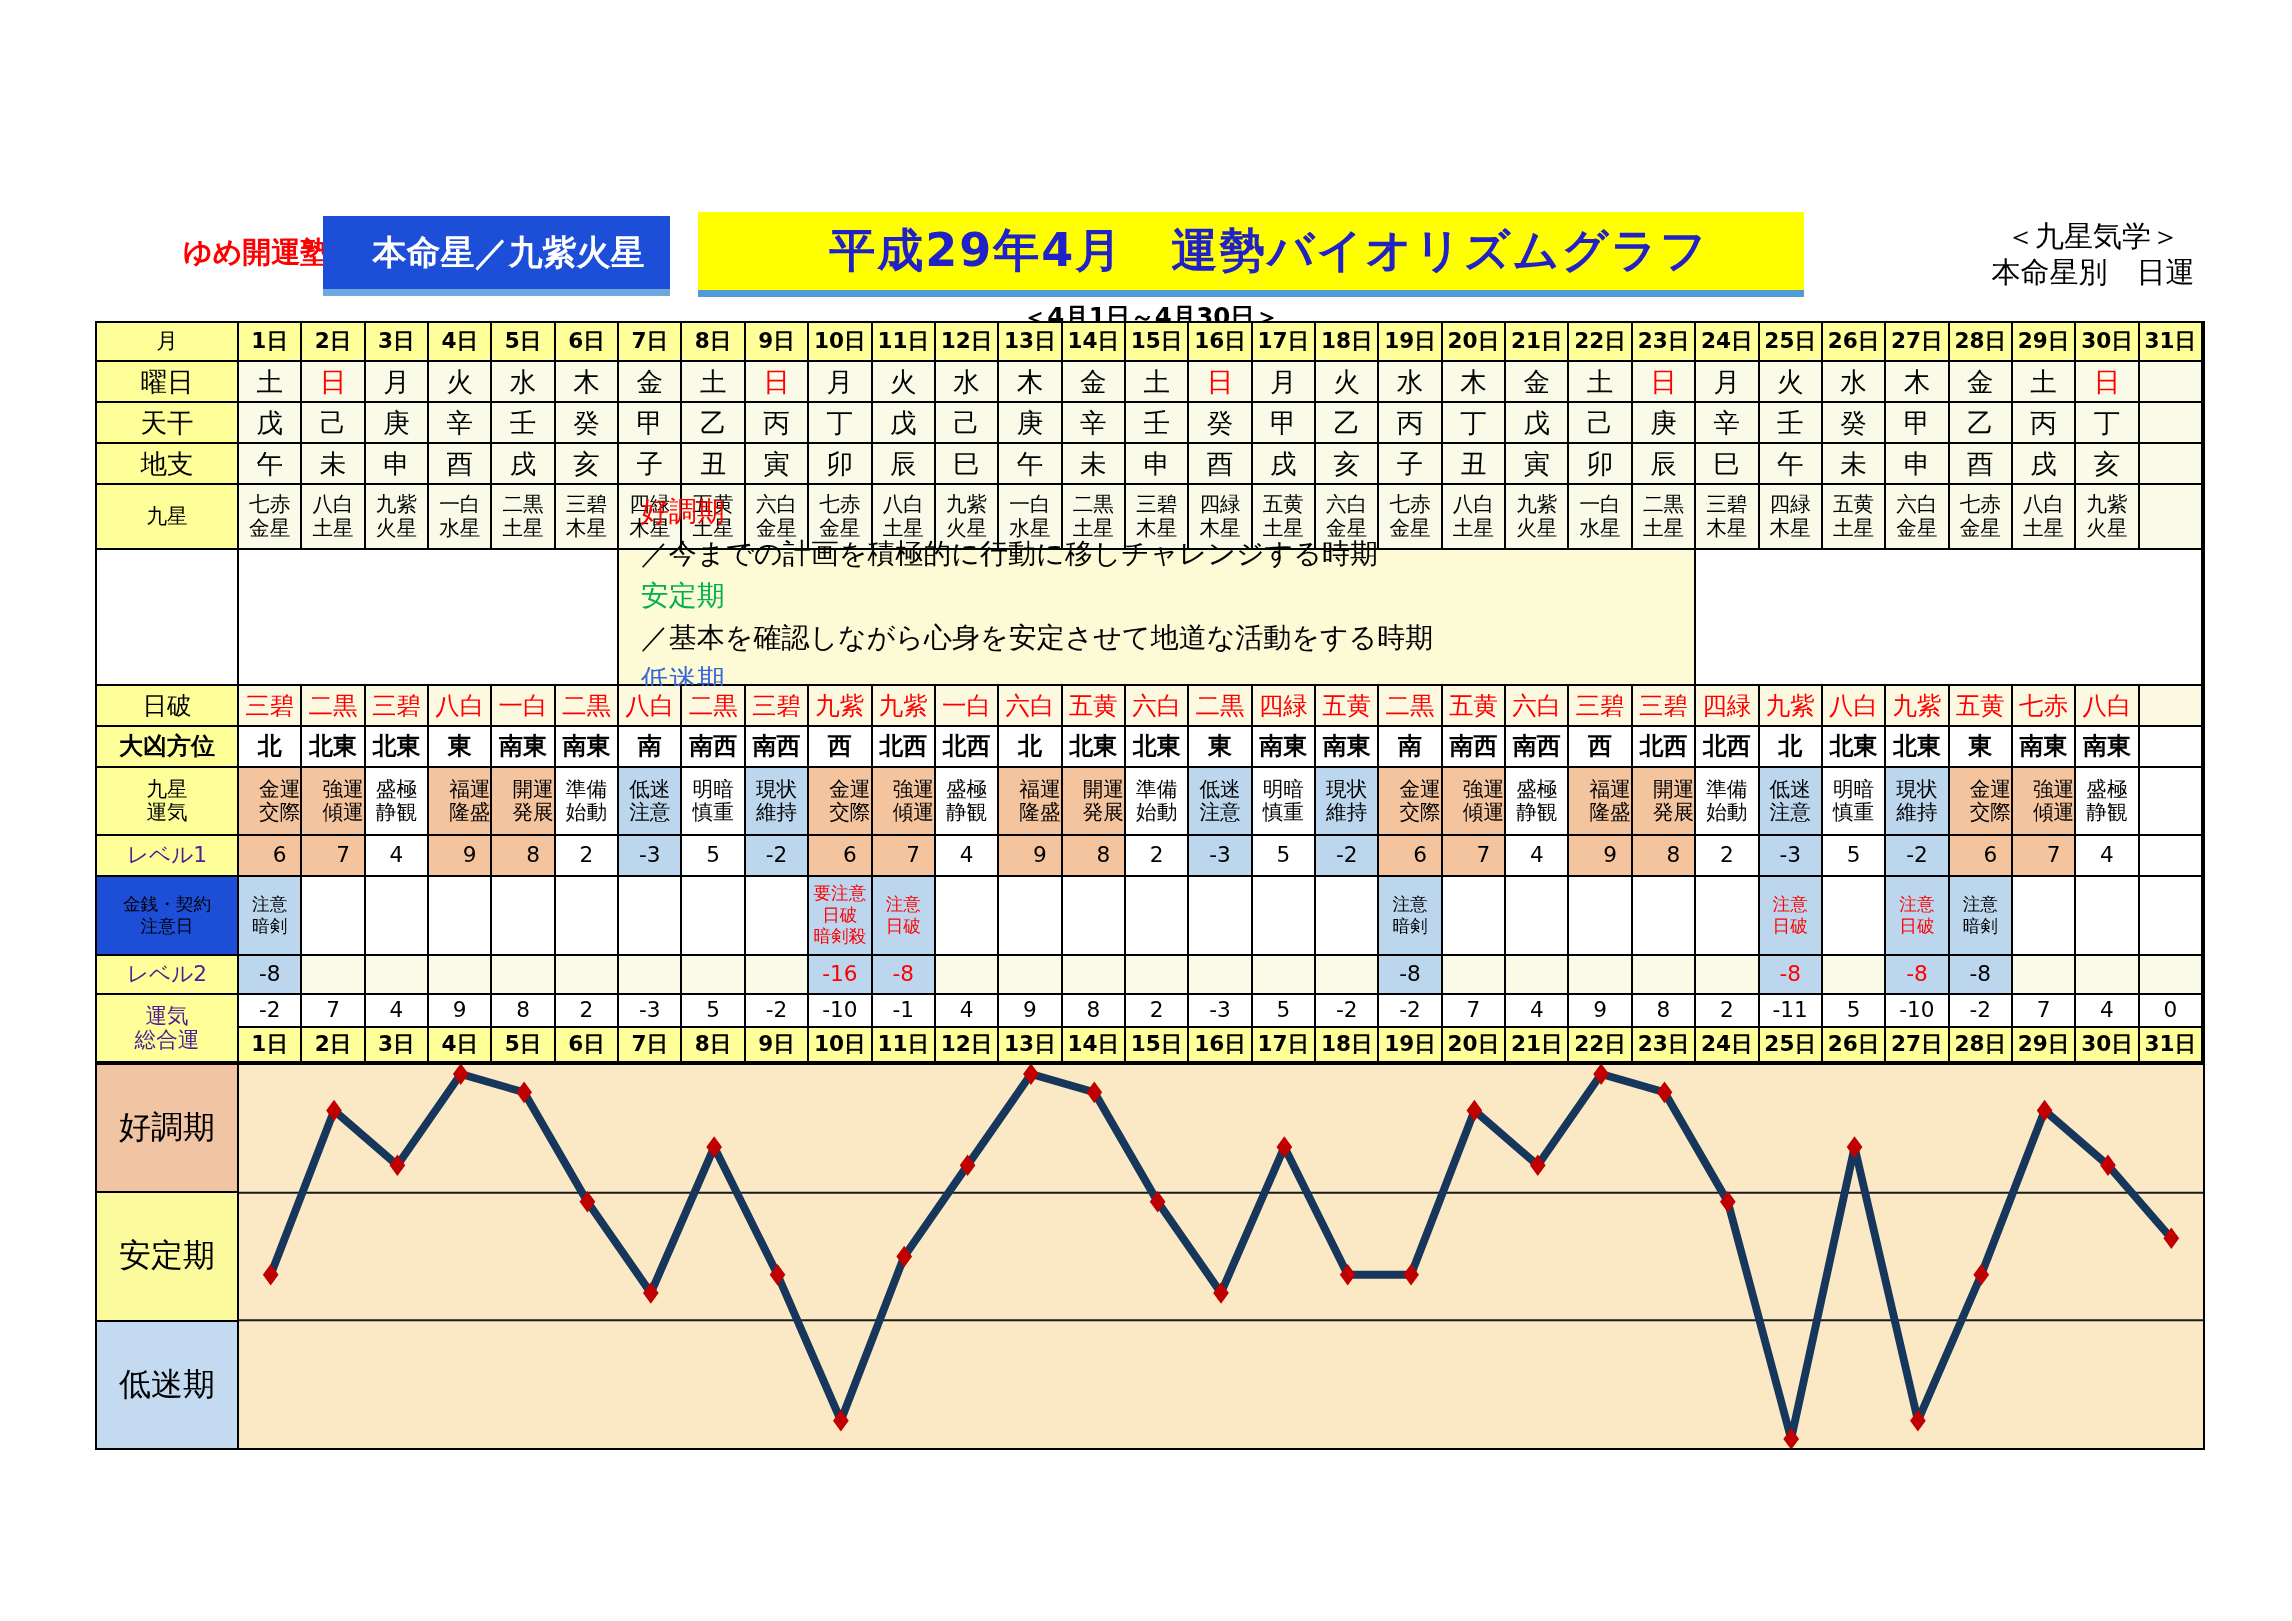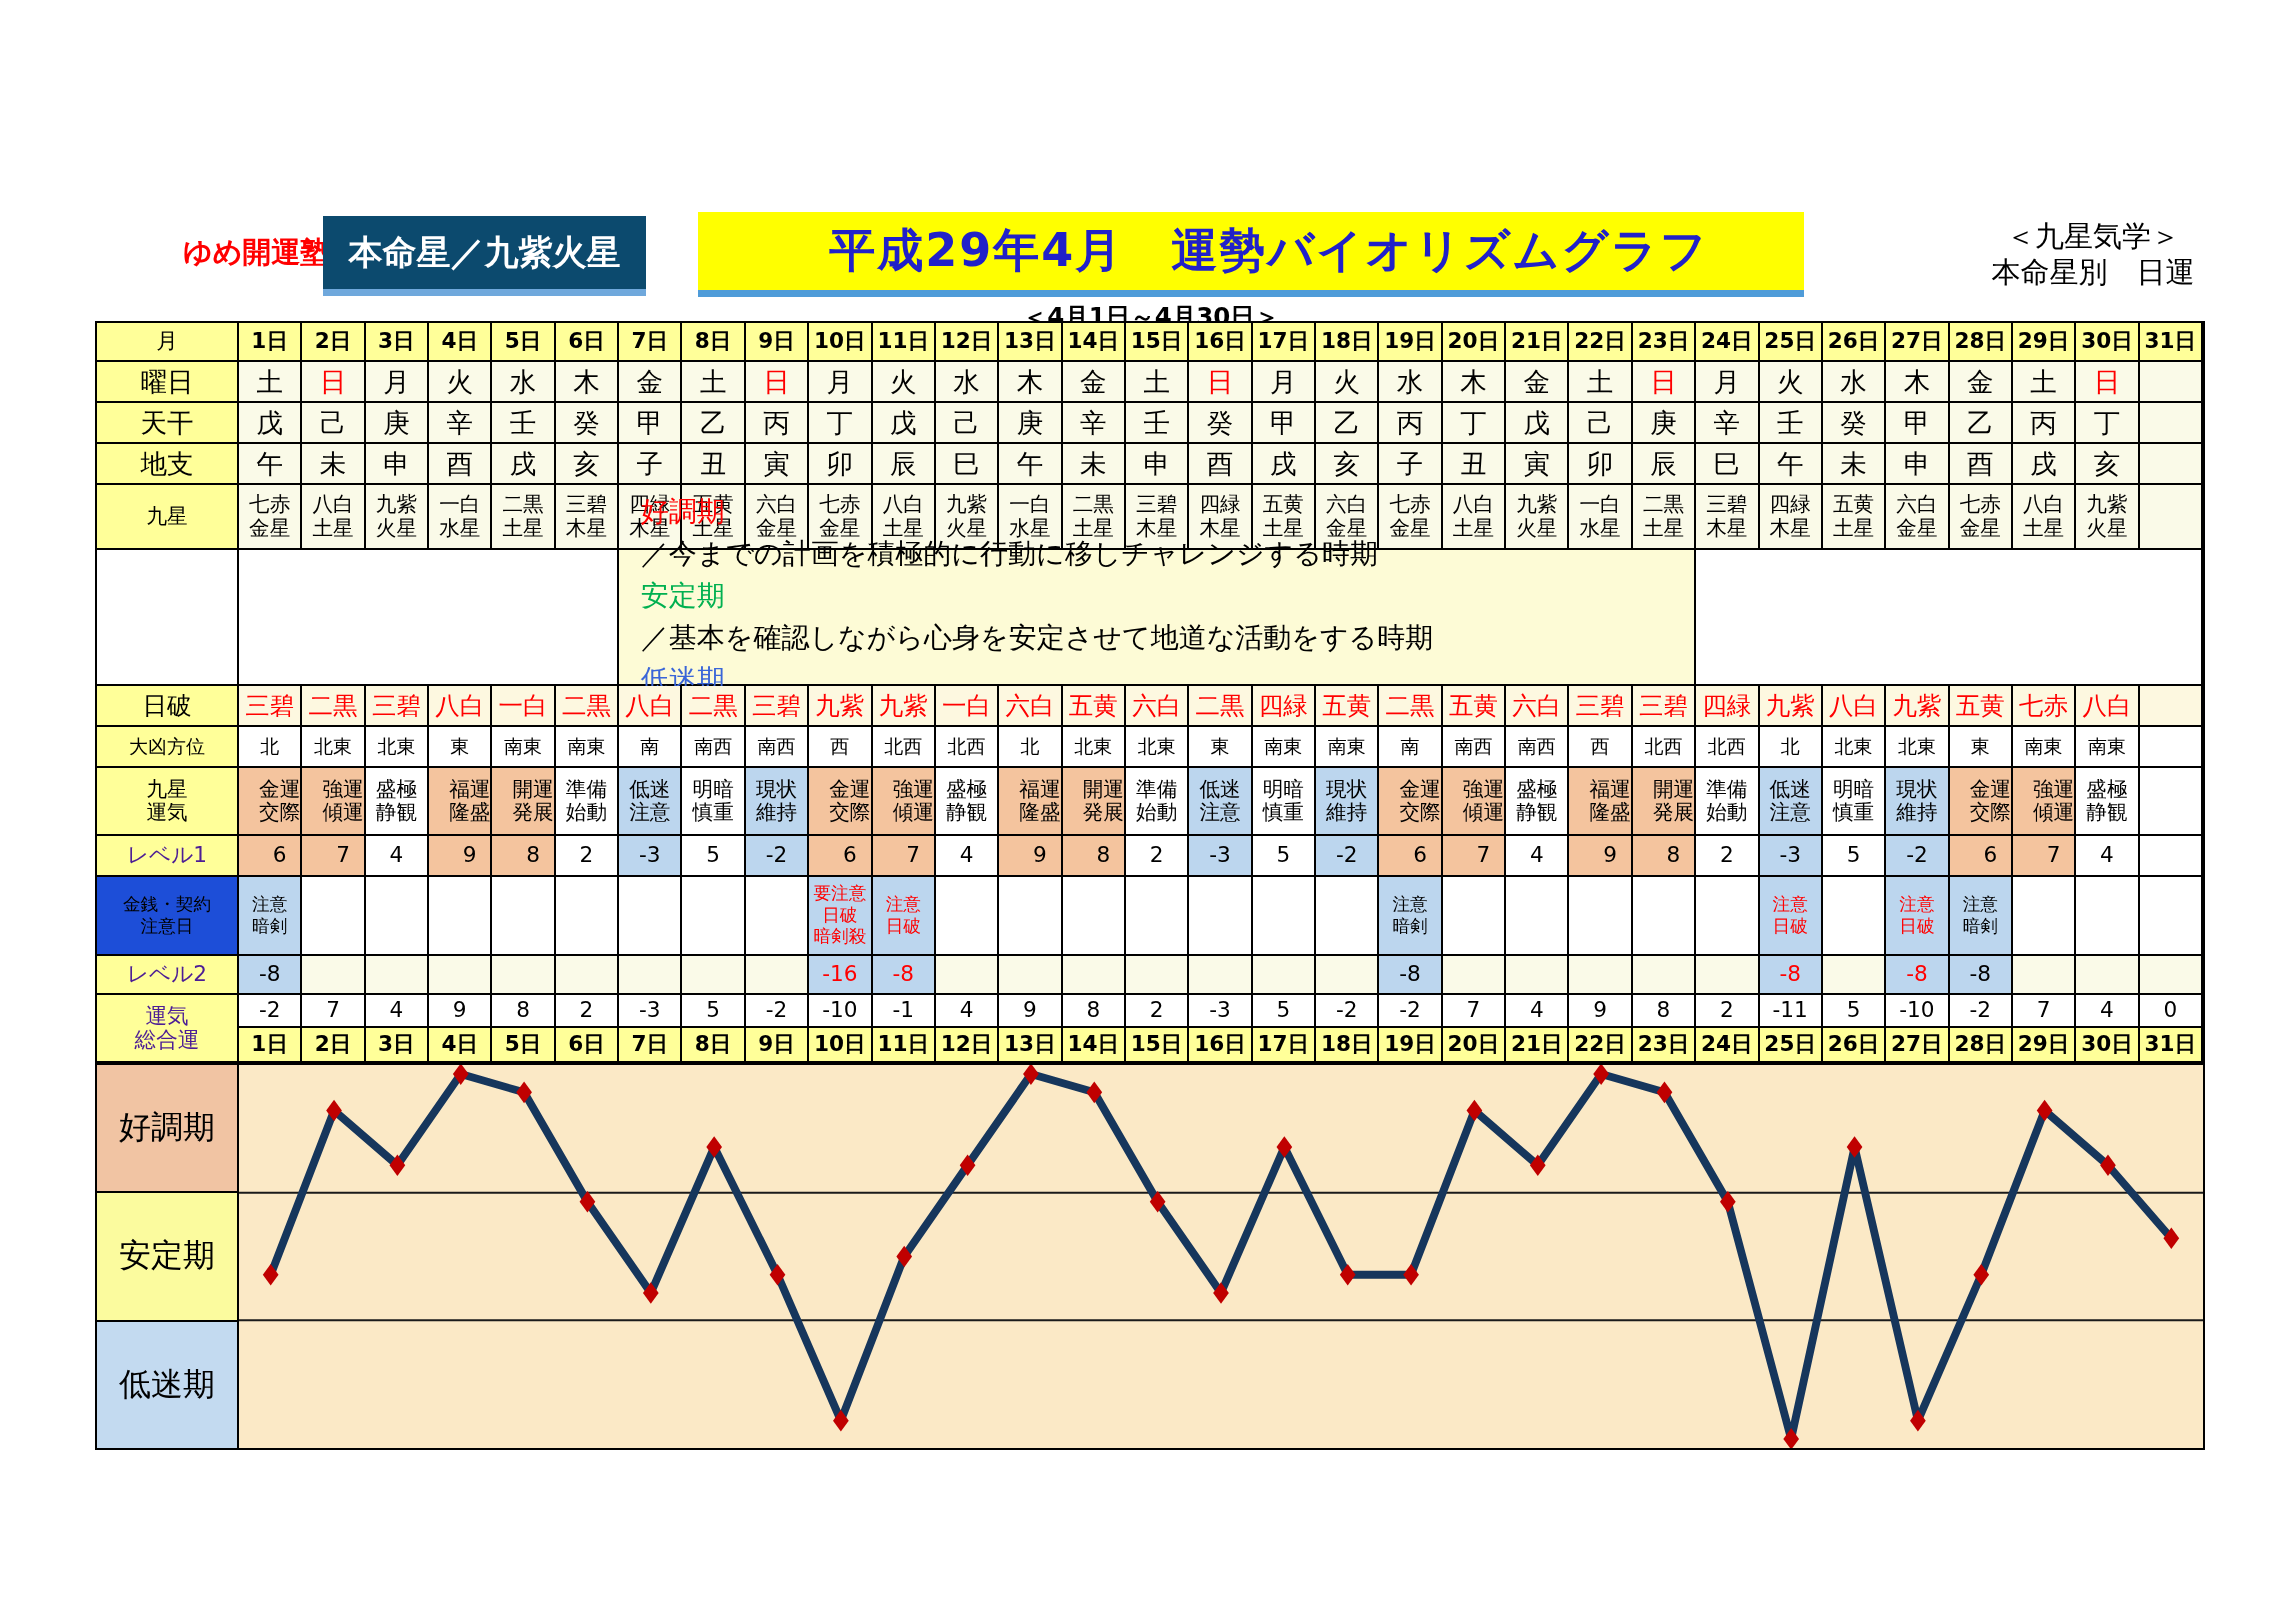--- a/index.html
+++ b/index.html
@@ -1,23 +1,23 @@
 <!DOCTYPE html>
 <html><head>
 <meta charset="utf-8">
 <style>
   html,body{margin:0;padding:0;width:2293px;height:1621px;background:#fff;overflow:hidden;
     font-family:"DejaVu Sans",sans-serif;color:#000;}
   .page{position:relative;width:2293px;height:1621px;background:#fff;}
 
   
   .brand{position:absolute;left:155px;top:233px;font-size:29px;font-weight:700;color:#FF0000;margin-left:28px;}
-  .honmeisei{position:absolute;left:323px;top:216px;width:323px;height:73px;background:#0c4a6e;
+  .honmeisei{position:absolute;left:323px;top:216px;width:323px;height:73px;background:#1d4ed8;
     color:#fff;font-size:34px;font-weight:700;display:flex;align-items:center;justify-content:center;
-    border-bottom:7.8px solid #6FA8DC;}
+    border-bottom:7.8px solid #6FA8DC;padding-left:24px;}
   .titlebox{position:absolute;left:698px;top:212px;width:1070px;height:78px;background:#FFFF00;
     color:#2121C8;font-size:46px;font-weight:700;display:flex;align-items:center;justify-content:center;
     border-bottom:7.8px solid #4F9CD9;letter-spacing:2px;padding-left:36px;}
   .subtitle{position:absolute;left:616px;top:300px;width:1070px;text-align:center;
     font-size:24.5px;font-weight:700;}
   .rightnote{position:absolute;left:1946px;top:218px;width:294px;text-align:center;
     font-size:29px;line-height:1.25;}
 
   
   .sheet{position:absolute;left:95px;top:321px;width:2110px;border:2.9px solid #000;background:#fff;
@@ -41,21 +41,21 @@
   .mid{background:#FFFFFF;}
   .good{background:#F4C49E;padding-left:20px;}
   .low{background:#BCD6EE;}
   .warn{color:#FF0000;}
   .cream{background:#FAFAE8;}
 
   .row-days,.row-days2{font-size:21.6px;}
   .row-youbi,.row-tenkan,.row-chishi{font-size:26.5px;}
   .row-kyuusei{font-size:20.6px;}
   .row-nippa{font-size:24.5px;}
-  .row-daikyou{font-size:19px;}
+  .row-daikyou{font-size:24px;font-weight:bold;}
   .row-unki{font-size:20.6px;}
   .row-level1,.row-level2{font-size:21.6px;}
   .row-sougou{font-size:21.6px;}
   .row-chuui{font-size:17.6px;line-height:1.22;}
 
   .span6{grid-column:span 6;background:#fff;}
   .span8{grid-column:span 8;background:#fff;}
   .legendbox{grid-column:span 17;background:#FDFBD6;border-right:2px solid #000;border-bottom:2px solid #000;
     display:flex;flex-direction:column;justify-content:center;align-items:flex-start;
     padding-left:21.6px;box-sizing:border-box;}

